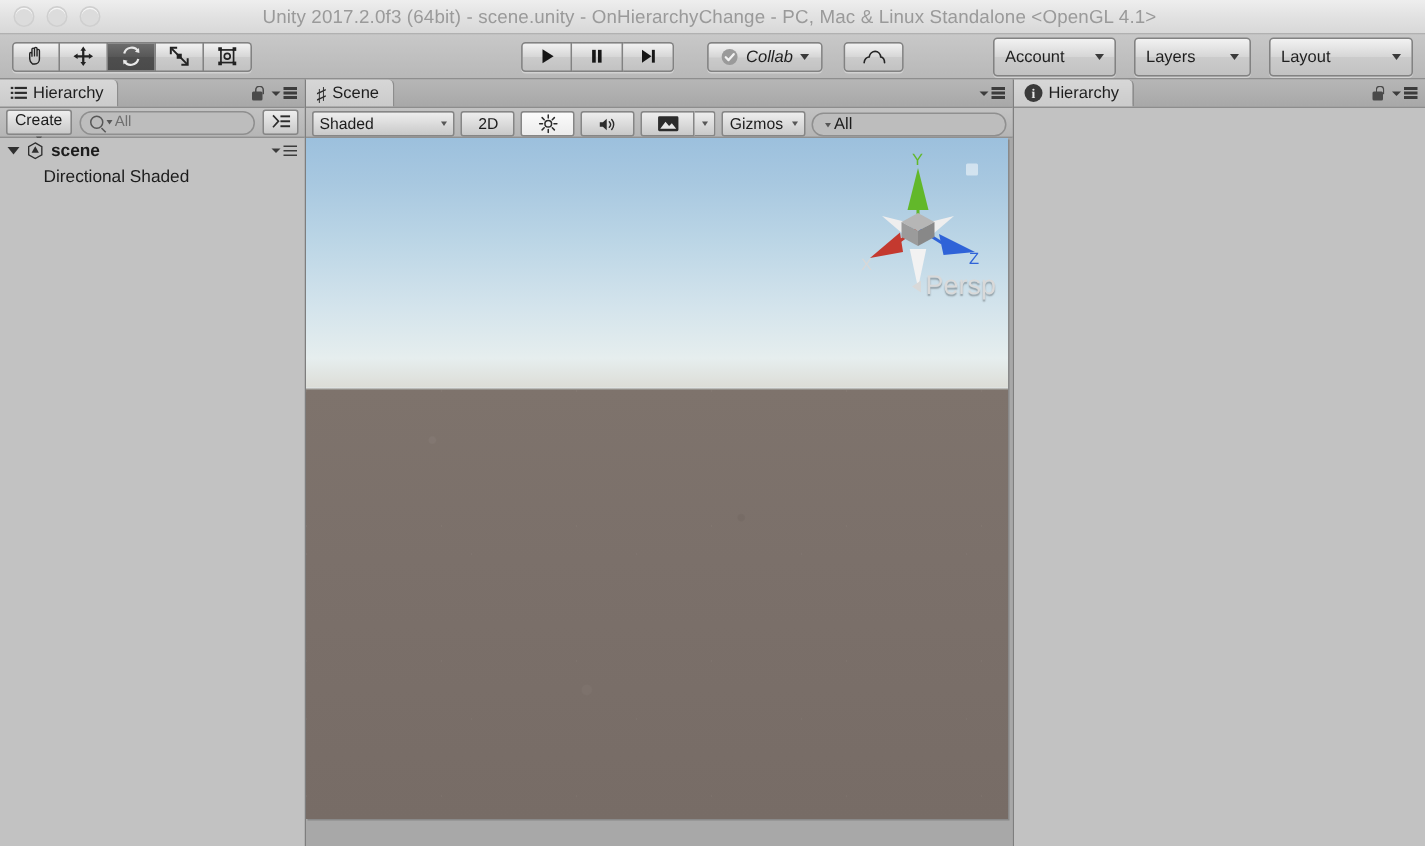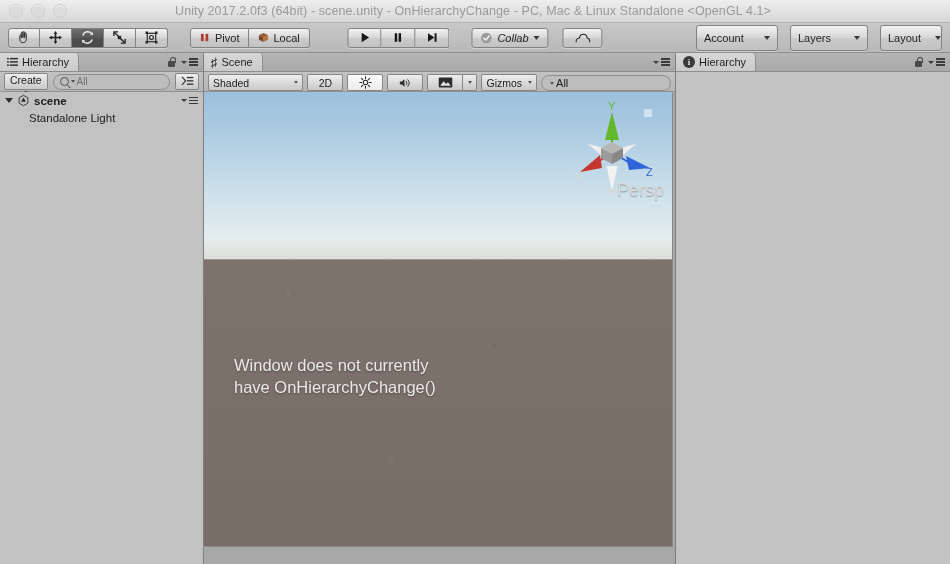--- a/index.html
+++ b/index.html
@@ -354,37 +354,20 @@
           <rect x="1.6" y="1.6" width="2.6" height="2.6" fill="#222"></rect>
           <rect x="11.8" y="1.6" width="2.6" height="2.6" fill="#222"></rect>
           <rect x="1.6" y="11.8" width="2.6" height="2.6" fill="#222"></rect>
           <rect x="11.8" y="11.8" width="2.6" height="2.6" fill="#222"></rect>
         </svg>
       </div>
     </div>
 
     <div class="spacer-md"></div>
 
-    <div class="grp pivot-grp">
-      <div class="btn">
-        <svg width="11" height="11" viewBox="0 0 12 12">
-          <rect x="1" y="2" width="3" height="8" fill="#b03a30"></rect>
-          <rect x="6" y="2" width="3" height="8" fill="#b03a30"></rect>
-        </svg>
-        <span>Pivot</span>
-      </div>
-      <div class="btn">
-        <svg width="11" height="11" viewBox="0 0 12 12">
-          <path d="M6 1 L11 3.5 L6 6 L1 3.5 Z" fill="#9a5a32"></path>
-          <path d="M1 3.5 L6 6 L6 11 L1 8.5 Z" fill="#7a4526"></path>
-          <path d="M11 3.5 L6 6 L6 11 L11 8.5 Z" fill="#b8743f"></path>
-        </svg>
-        <span>Local</span>
-      </div>
-    </div>
 
     <div class="center-cluster">
       <div class="grp play-grp">
         <div class="btn">
           <svg width="13" height="13" viewBox="0 0 14 14">
             <path d="M3.5 2 L11.5 7 L3.5 12 Z" fill="#161616"></path>
           </svg>
         </div>
         <div class="btn">
           <svg width="13" height="13" viewBox="0 0 14 14">
@@ -422,21 +405,21 @@
 
     <div class="right-cluster">
       <div class="btn drop-btn" style="width:82px">
         <span>Account</span>
         <span class="tri-down"></span>
       </div>
       <div class="btn drop-btn" style="width:78px">
         <span>Layers</span>
         <span class="tri-down"></span>
       </div>
-      <div class="btn drop-btn" style="width:62px">
+      <div class="btn drop-btn" style="width:96px">
         <span>Layout</span>
         <span class="tri-down"></span>
       </div>
     </div>
   </div>
 
   <div class="workspace">
 
     <div class="pane pane-hierarchy">
       <div class="tabrow">
@@ -495,21 +478,21 @@
           <span class="menu-icon row-menu">
             <span class="mtri"></span>
             <span class="mlines">
                 <i></i>
                 <i></i>
                 <i></i>
               </span>
           </span>
         </div>
         <div class="h-child">
-          <span>Standalone Light</span>
+          <span>Directional Shaded</span>
         </div>
       </div>
     </div>
 
     <div class="pane pane-scene">
       <div class="tabrow">
         <div class="tab">
           <span class="scene-hash">♯</span>
           <span>Scene</span>
         </div>
@@ -569,22 +552,20 @@
         </div>
       </div>
 
       <div class="s-body">
         <div class="sceneview">
           <div class="sky"></div>
           <div class="ground"></div>
           <div class="hline"></div>
           <div class="grid-faint"></div>
 
-          <div class="msg">Window does not currently
-have OnHierarchyChange()</div>
 
           <div class="gizmo-wrap">
             <svg width="92" height="104" viewBox="0 0 92 104">
 
               <line x1="46" y1="52" x2="46" y2="26" stroke="#62b82a" stroke-width="2"></line>
               <path d="M46 12 L53 40 L39 40 Z" fill="#62b82a"></path>
 
               <path d="M46 92 L51.5 66 L40.5 66 Z" fill="#f2f2f2"></path>
 
               <line x1="46" y1="52" x2="62" y2="62" stroke="#2f63d8" stroke-width="2"></line>

